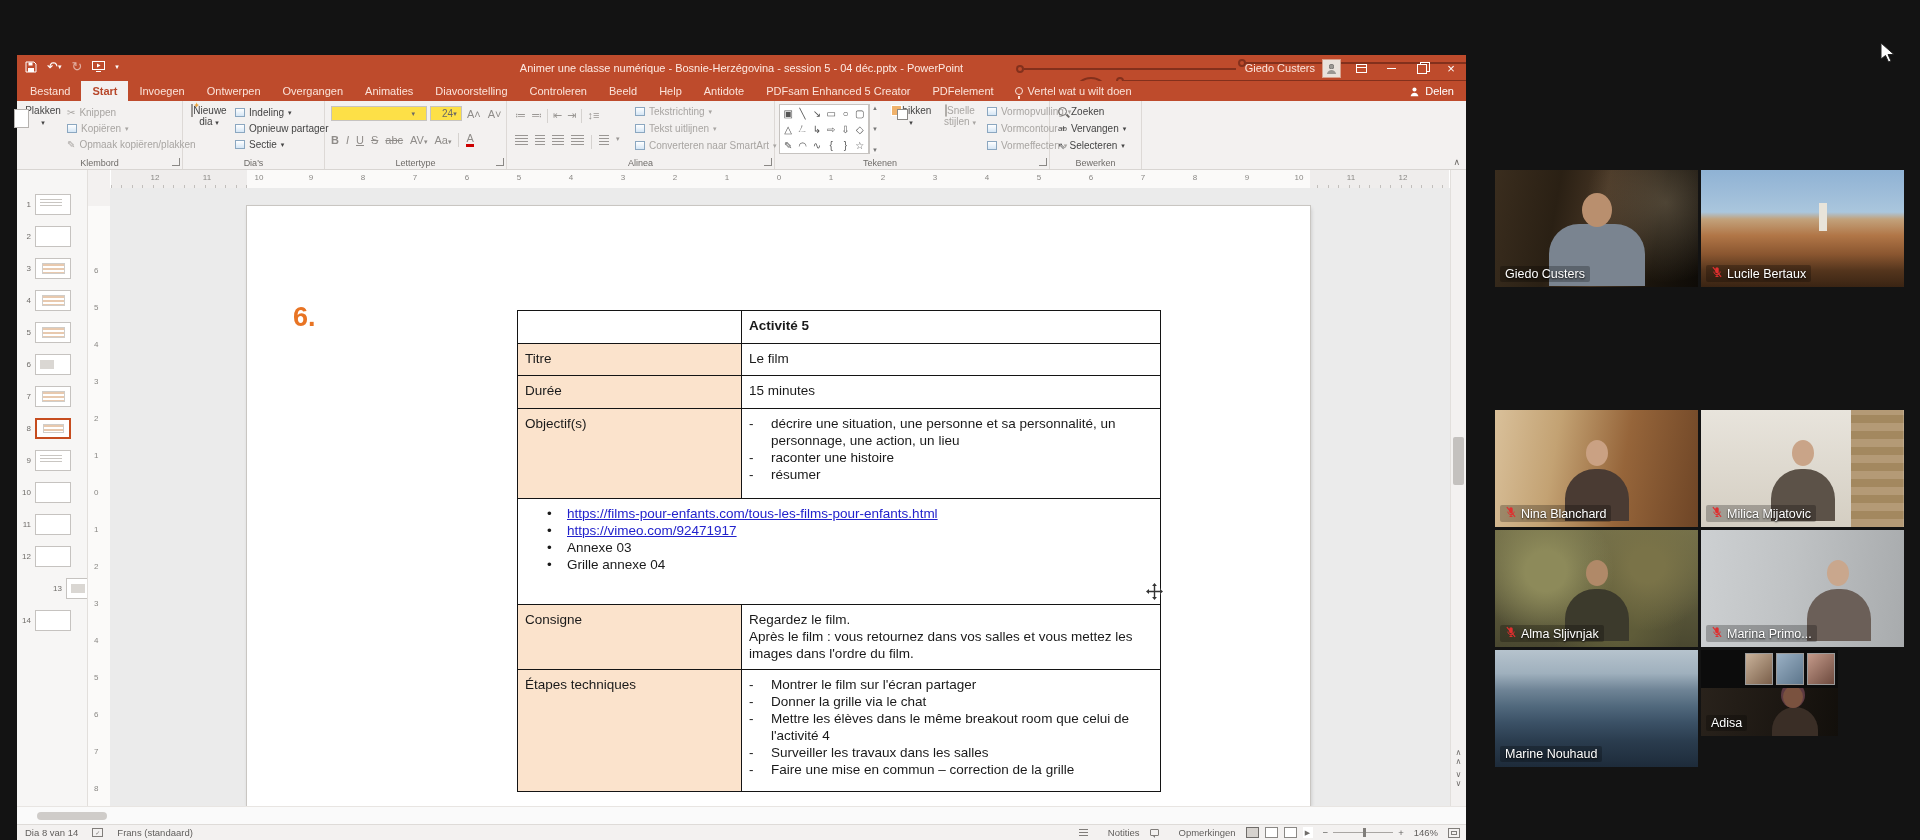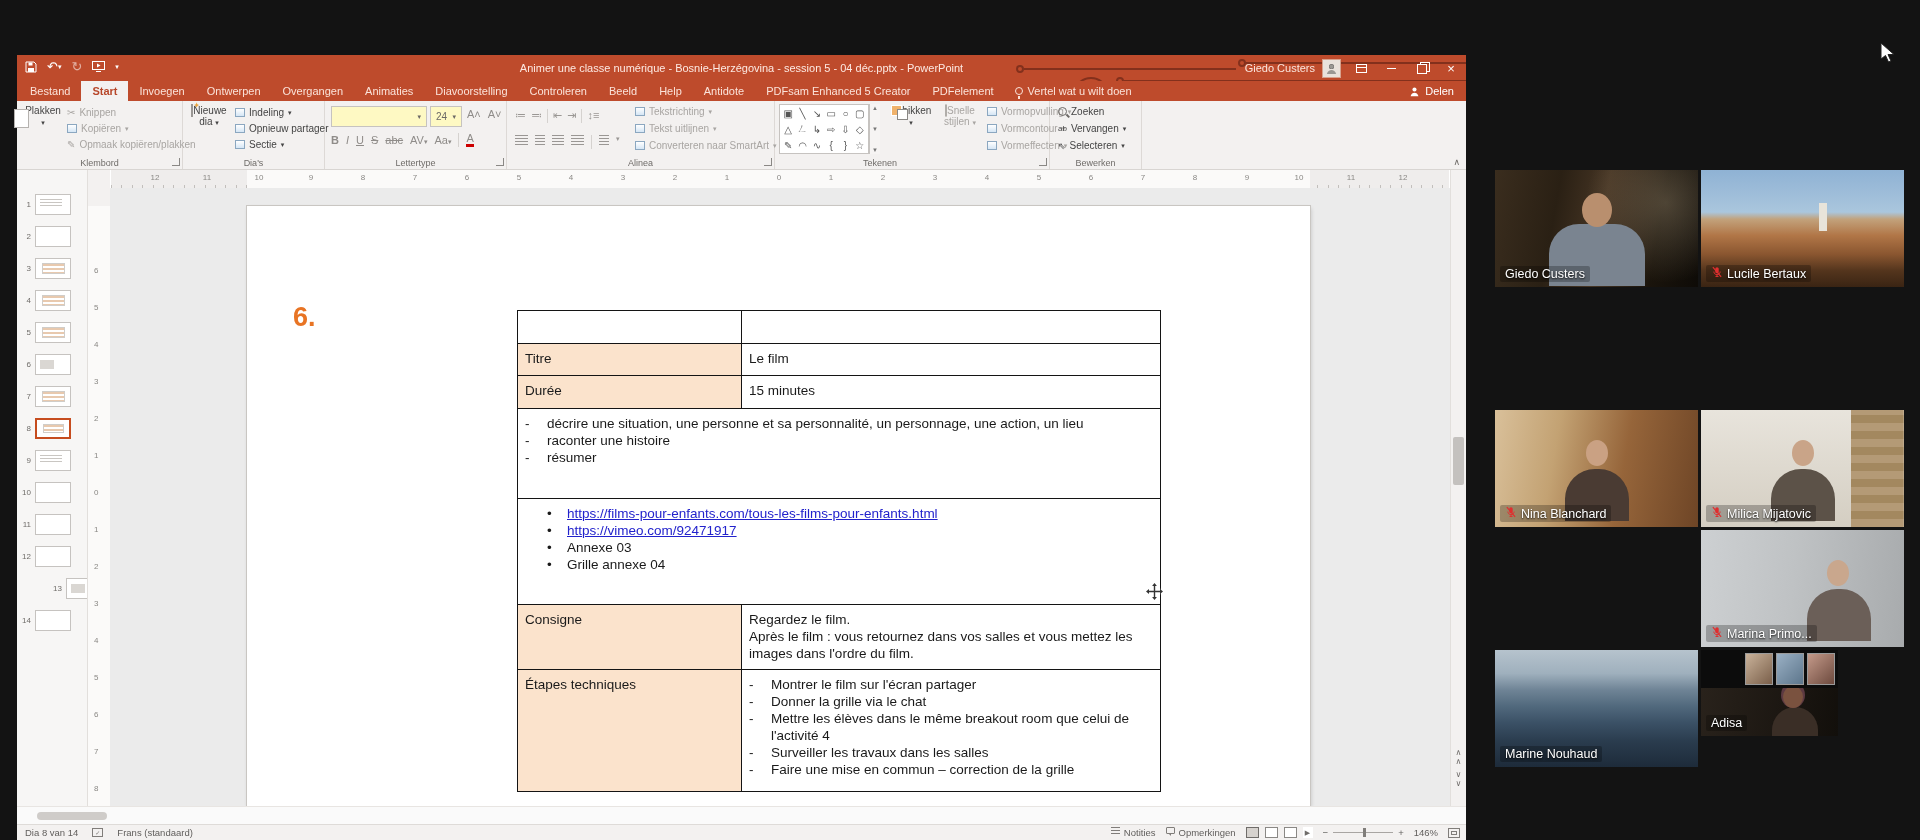--- a/index.html
+++ b/index.html
@@ -46,21 +46,21 @@
   .dlg { position:absolute; right:2px; bottom:3px; width:8px; height:8px; border-right:1px solid #8a8885; border-bottom:1px solid #8a8885; }
   .rbtn { position:absolute; font-size:10px; color:#444; white-space:nowrap; display:flex; align-items:center; gap:4px; }
   .rbtn.gray { color:#a8a5a2; }
   .caret { font-size:7px; color:inherit; }
   .bigbtn { position:absolute; text-align:center; font-size:10px; color:#444; }
   .clip-ico { width:20px; height:24px; background:#d9a74a; border-radius:3px; margin:0 auto 2px auto; position:relative; }
   .clip-ico::after { content:""; position:absolute; right:-4px; top:4px; width:13px; height:17px; background:#fff; border:1px solid #b5b2af; }
   .slide-ico { width:24px; height:17px; background:#fff; border:1px solid #9a9794; margin:0 auto 2px auto; position:relative; }
   .slide-ico::after { content:"✦"; position:absolute; left:1px; top:-4px; color:#e8a33d; font-size:8px; }
   .mini-ico { width:10px; height:9px; border:1px solid #8ba7c0; background:linear-gradient(#ffffff,#d5e6f5); display:inline-block; }
-  .combo { position:absolute; height:21px; background:#fef9c3; border:1px solid #c6c3c0; font-size:10px; color:#6b6865; display:flex; align-items:center; justify-content:space-between; padding:0 5px; }
+  .combo { position:absolute; height:15px; background:#fde047; border:1px solid #c6c3c0; font-size:10px; color:#6b6865; display:flex; align-items:center; justify-content:space-between; padding:0 11px; }
   .fontbtns { position:absolute; display:flex; gap:7px; align-items:center; font-size:11px; color:#8f8c89; }
   .fontbtns b { font-weight:bold; } .fontbtns i { font-style:italic; } .fontbtns u { text-decoration:underline; }
   .fontbtns .st { text-decoration:line-through; }
   .vline { width:1px; height:14px; background:#d5d2cf; }
   .pic { display:flex; gap:5px; font-size:11px; color:#9a9794; }
   .bars { width:13px; height:10px; background:repeating-linear-gradient(#9a9794 0 1px, transparent 1px 3px); }
   .bars.b2 { width:10px; } .bars.b3 { width:12px; }
   .gallery { position:absolute; background:#fff; border:1px solid #c6c3c0; }
   .shape-row { display:flex; padding:1px 2px; gap:2px; }
   .shape { width:14px; height:14px; font-size:10px; color:#555; display:flex; align-items:center; justify-content:center; }
@@ -123,21 +123,21 @@
   .pn.up { bottom:40px; } .pn.dn { bottom:18px; }
 
   .hscrollstrip { position:absolute; left:0; bottom:16px; width:100%; height:18px; background:#fafafa; border-top:1px solid #e8e5e2; }
   .hthumb { position:absolute; left:20px; top:5px; width:70px; height:8px; background:#cfccc9; border-radius:4px; }
 
   
   .statusbar { position:absolute; left:0; bottom:0; width:100%; height:16px; background:#f3f1f0; border-top:1px solid #dedbd8;
     font-size:9.5px; color:#605e5c; display:flex; align-items:center; }
   .sb-left { display:flex; align-items:center; gap:14px; padding-left:8px; }
   .sb-right { position:absolute; right:6px; display:flex; align-items:center; gap:10px; }
-  .sb-item { display:flex; gap:4px; }
+  .sb-item { display:flex; align-items:center; gap:20px; }
   .ico-lines { width:9px; height:7px; background:repeating-linear-gradient(#807d7a 0 1px, transparent 1px 3px); }
   .ico-bubble { width:9px; height:7px; border:1px solid #807d7a; border-radius:1px; position:relative; }
   .ico-bubble::after { content:""; position:absolute; left:1px; bottom:-3px; border-left:3px solid transparent; border-right:0 solid transparent; border-top:3px solid #807d7a; }
   .views { display:flex; gap:6px; align-items:center; }
   .vw { width:13px; height:11px; border:1px solid #8a8885; background:#fff; }
   .vw.active { background:#d6d2ce; border-color:#6f6c69; }
   .vw.v2 { background:linear-gradient(#fff 0 0) padding-box, repeating-linear-gradient(90deg,#8a8885 0 1px, transparent 1px 4px); }
   .vw.v4 { display:flex; align-items:center; justify-content:center; font-size:7px; color:#6f6c69; border:none; width:10px; }
   .zoomctl { display:flex; align-items:center; gap:5px; color:#605e5c; }
   .ztrack { width:60px; height:1px; background:#a8a5a2; position:relative; }
@@ -578,30 +578,32 @@
           <div class="thumb k-blank"></div>
         </div>
       </div>
 
     <div class="canvas">
       <div class="slide">
         <div class="slidenum">6.</div>
         <div class="ttable">
             <div class="trow hdr" style="height: 33px;">
               <div class="tlab"></div>
+              <div class="tcnt">Activité 5</div>
             </div>
             <div class="trow" style="height: 32px;">
               <div class="tlab">Titre</div>
               <div class="tcnt">Le film</div>
             </div>
             <div class="trow" style="height: 33px;">
               <div class="tlab">Durée</div>
               <div class="tcnt">15 minutes</div>
             </div>
             <div class="trow" style="height: 90px;">
+              <div class="tlab">Objectif(s)</div>
               <div class="tcnt">
                 <div class="li">
                   <span class="mk">-</span>
                   <span class="tx">décrire une situation, une personne et sa personnalité, un personnage, une action, un lieu</span>
                 </div>
                 <div class="li">
                   <span class="mk">-</span>
                   <span class="tx">raconter une histoire</span>
                 </div>
                 <div class="li">
@@ -767,20 +769,35 @@
         <div class="nm">
           <span><svg viewBox="0 0 16 16" width="12" height="12">
               <path d="M8 1.5a2.3 2.3 0 0 1 2.3 2.3v3.7A2.3 2.3 0 0 1 8 9.8a2.3 2.3 0 0 1-2.3-2.3V3.8A2.3 2.3 0 0 1 8 1.5z" fill="#E02F2F"></path>
               <path d="M3.8 7.4c0 2.3 1.9 4.2 4.2 4.2s4.2-1.9 4.2-4.2" stroke="#E02F2F" stroke-width="1.3" fill="none"></path>
               <path d="M8 11.6V14M6 14h4" stroke="#E02F2F" stroke-width="1.3"></path>
               <path d="M2.5 1.5l11 13" stroke="#E02F2F" stroke-width="1.6"></path>
             </svg></span>
           <span>Milica Mijatovic</span>
         </div>
       </div>
+      <div class="tile v-alma" style="left: 0px; top: 360px; width: 203px; height: 117px;">
+        <div class="scene">
+          <div class="torso"></div>
+          <div class="head"></div>
+        </div>
+        <div class="nm">
+          <span><svg viewBox="0 0 16 16" width="12" height="12">
+              <path d="M8 1.5a2.3 2.3 0 0 1 2.3 2.3v3.7A2.3 2.3 0 0 1 8 9.8a2.3 2.3 0 0 1-2.3-2.3V3.8A2.3 2.3 0 0 1 8 1.5z" fill="#E02F2F"></path>
+              <path d="M3.8 7.4c0 2.3 1.9 4.2 4.2 4.2s4.2-1.9 4.2-4.2" stroke="#E02F2F" stroke-width="1.3" fill="none"></path>
+              <path d="M8 11.6V14M6 14h4" stroke="#E02F2F" stroke-width="1.3"></path>
+              <path d="M2.5 1.5l11 13" stroke="#E02F2F" stroke-width="1.6"></path>
+            </svg></span>
+          <span>Alma Sljivnjak</span>
+        </div>
+      </div>
       <div class="tile v-marina" style="left: 206px; top: 360px; width: 203px; height: 117px;">
         <div class="scene">
           <div class="torso"></div>
           <div class="head"></div>
         </div>
         <div class="nm">
           <span><svg viewBox="0 0 16 16" width="12" height="12">
               <path d="M8 1.5a2.3 2.3 0 0 1 2.3 2.3v3.7A2.3 2.3 0 0 1 8 9.8a2.3 2.3 0 0 1-2.3-2.3V3.8A2.3 2.3 0 0 1 8 1.5z" fill="#E02F2F"></path>
               <path d="M3.8 7.4c0 2.3 1.9 4.2 4.2 4.2s4.2-1.9 4.2-4.2" stroke="#E02F2F" stroke-width="1.3" fill="none"></path>
               <path d="M8 11.6V14M6 14h4" stroke="#E02F2F" stroke-width="1.3"></path>

